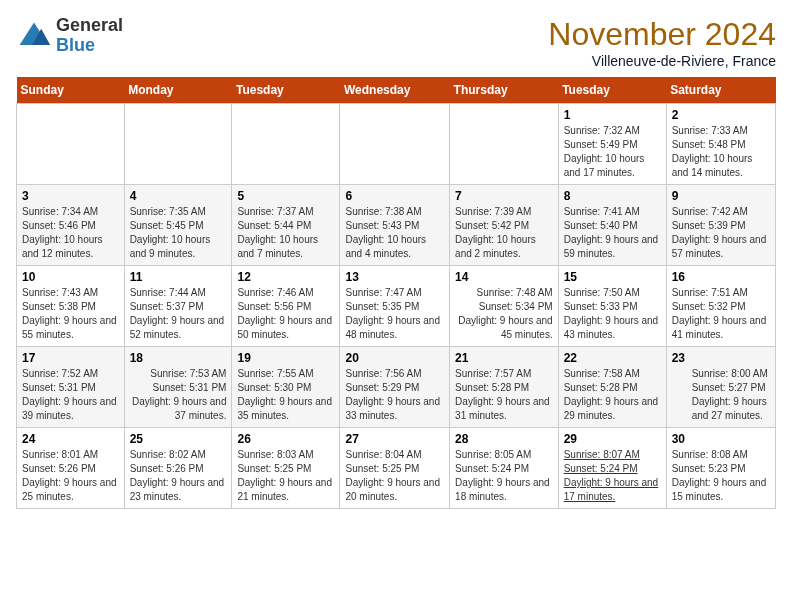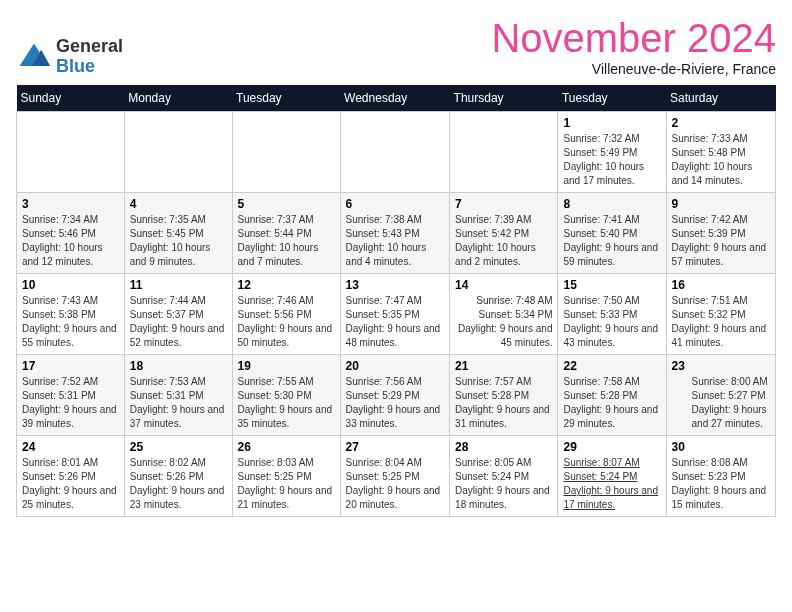--- a/index.html
+++ b/index.html
@@ -6,21 +6,21 @@
     body {
       font-family: Arial, sans-serif;
       background: #fff;
       width: 792px;
       min-height: 612px;
       padding: 16px;
     }
     .header {
       display: flex;
       justify-content: space-between;
-      align-items: flex-end;
+      align-items: flex-start;
       margin-bottom: 8px;
     }
     .logo {
       display: flex;
       align-items: center;
       gap: 4px;
     }
     .logo-text {
       font-size: 18px;
       font-weight: bold;
@@ -29,40 +29,40 @@
     .logo-general { color: #333; }
     .logo-blue { color: #2a7ab5; }
     .logo-icon {
       width: 36px;
       height: 36px;
     }
     .title-area {
       text-align: right;
     }
     .month-title {
-      font-size: 40px;
+      font-size: 32px;
       font-weight: normal;
-      color: #ec4899;
+      color: #a16207;
     }
     .subtitle {
       font-size: 14px;
       color: #0f172a;
     }
     table {
       width: 100%;
       border-collapse: collapse;
       font-size: 11px;
     }
     thead tr th {
-      background: #0f172a;
+      background: #c2410c;
       color: #fff;
       padding: 6px 4px;
       text-align: left;
       font-size: 12px;
-      font-weight: normal;
+      font-weight: bold;
     }
     tbody tr td {
       border: 1px solid #ccc;
       vertical-align: top;
       padding: 4px 5px;
       min-height: 70px;
       width: 113px;
     }
     tbody tr:nth-child(even) td {
       background: #f5f5f5;
@@ -227,21 +227,21 @@
       </tr>
       <tr>
         <td>
           <span class="day-number">17</span>
           <div class="day-info" style="white-space: pre-line;">Sunrise: 7:52 AM
 Sunset: 5:31 PM
 Daylight: 9 hours and 39 minutes.</div>
         </td>
         <td>
           <span class="day-number">18</span>
-          <div class="day-info" style="white-space: pre-line;">Sunrise: 7:53 AM
+          <div class="day-info" style="white-space: pre-line; text-align: right;">Sunrise: 7:53 AM
 Sunset: 5:31 PM
 Daylight: 9 hours and 37 minutes.</div>
         </td>
         <td>
           <span class="day-number">19</span>
           <div class="day-info" style="white-space: pre-line;">Sunrise: 7:55 AM
 Sunset: 5:30 PM
 Daylight: 9 hours and 35 minutes.</div>
         </td>
         <td>

